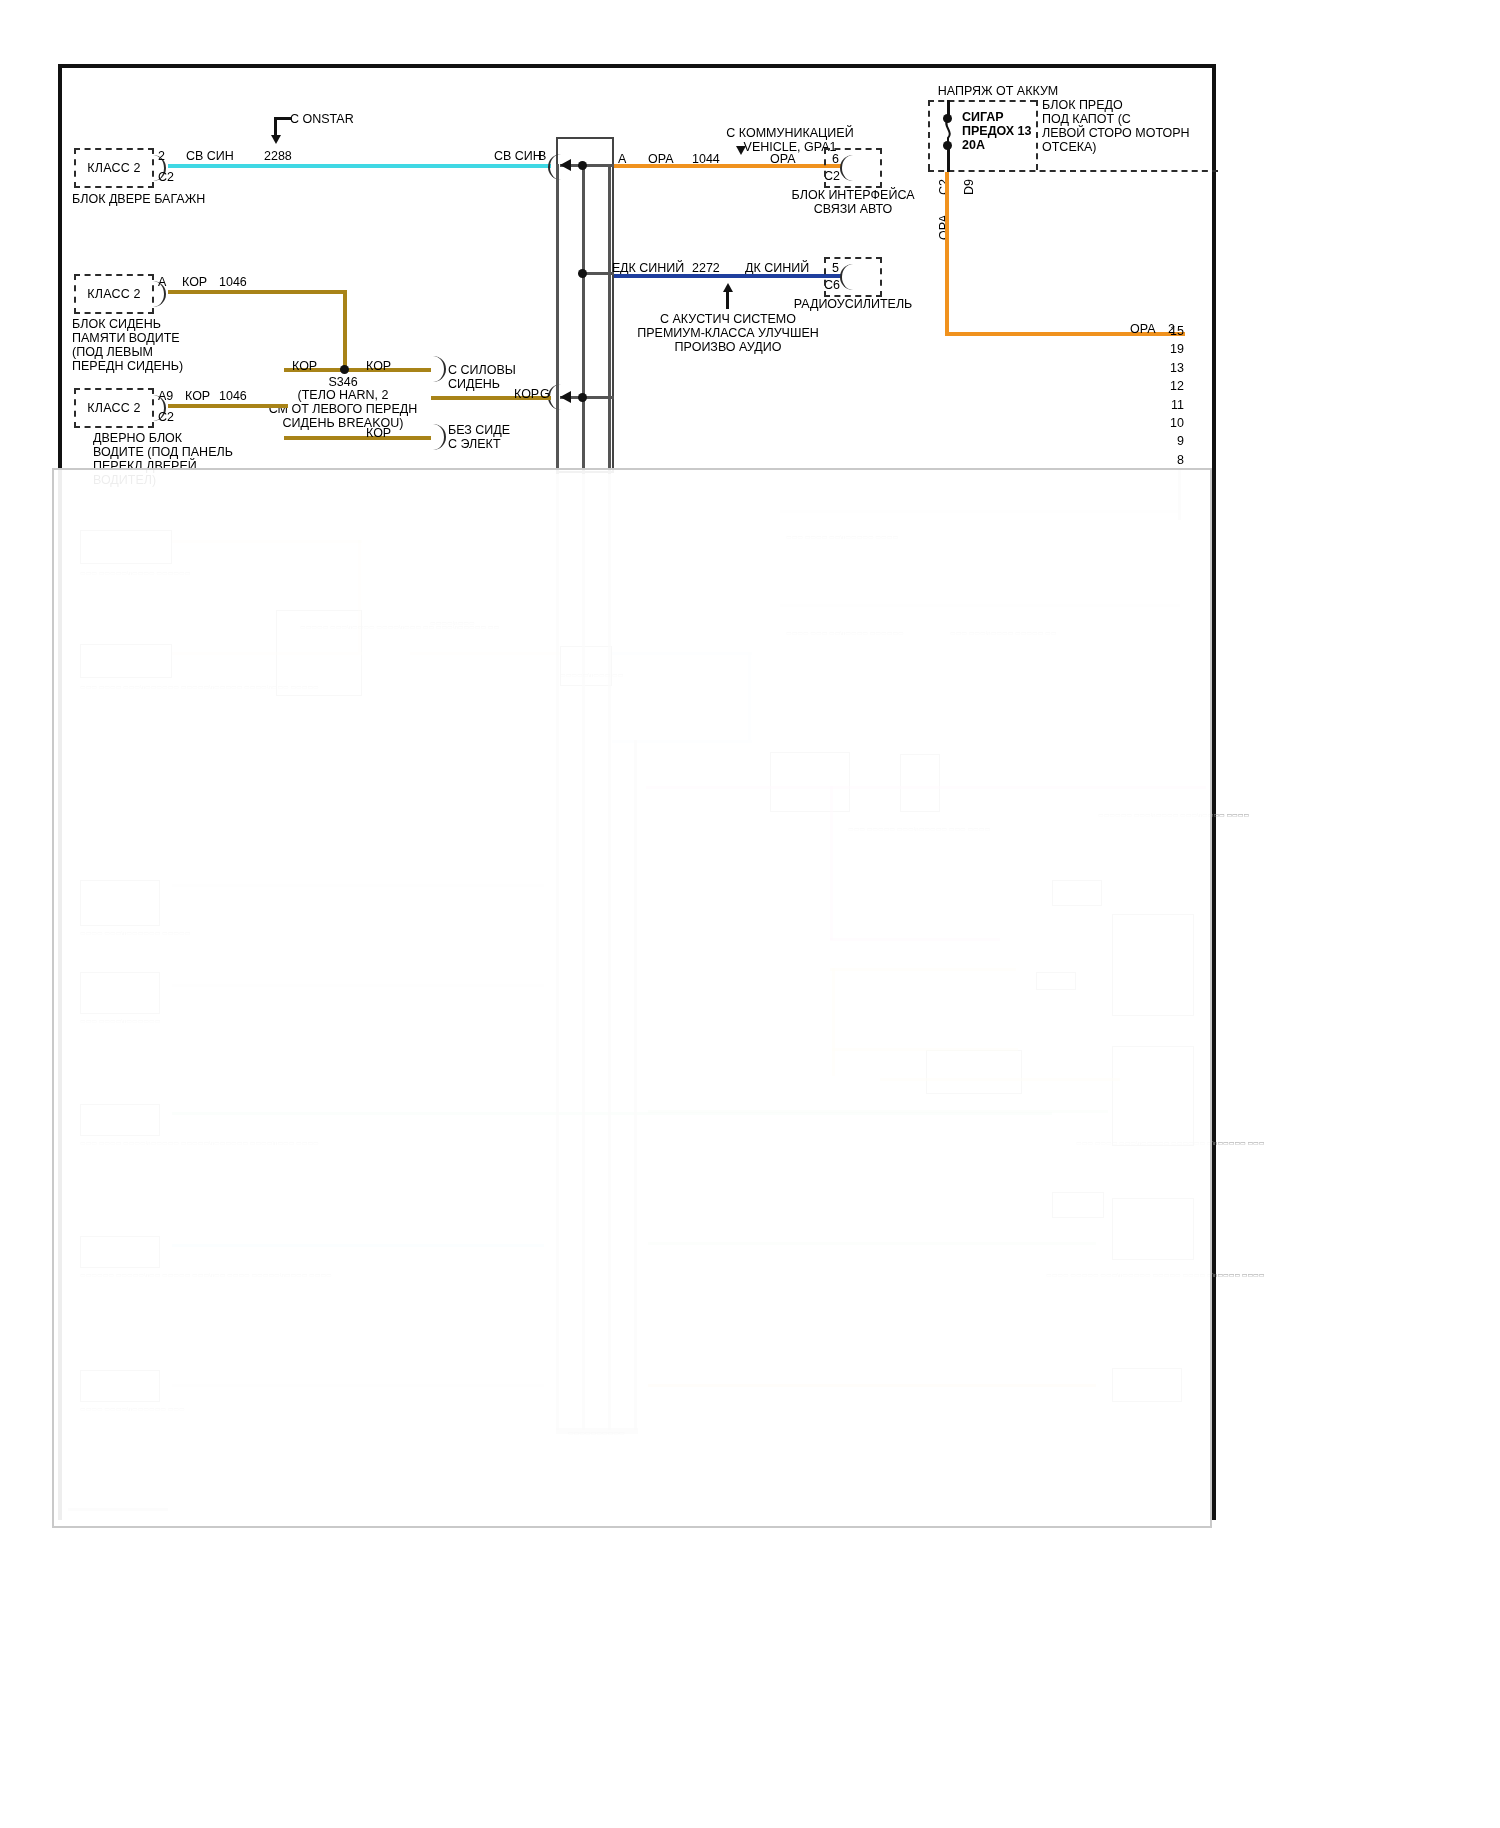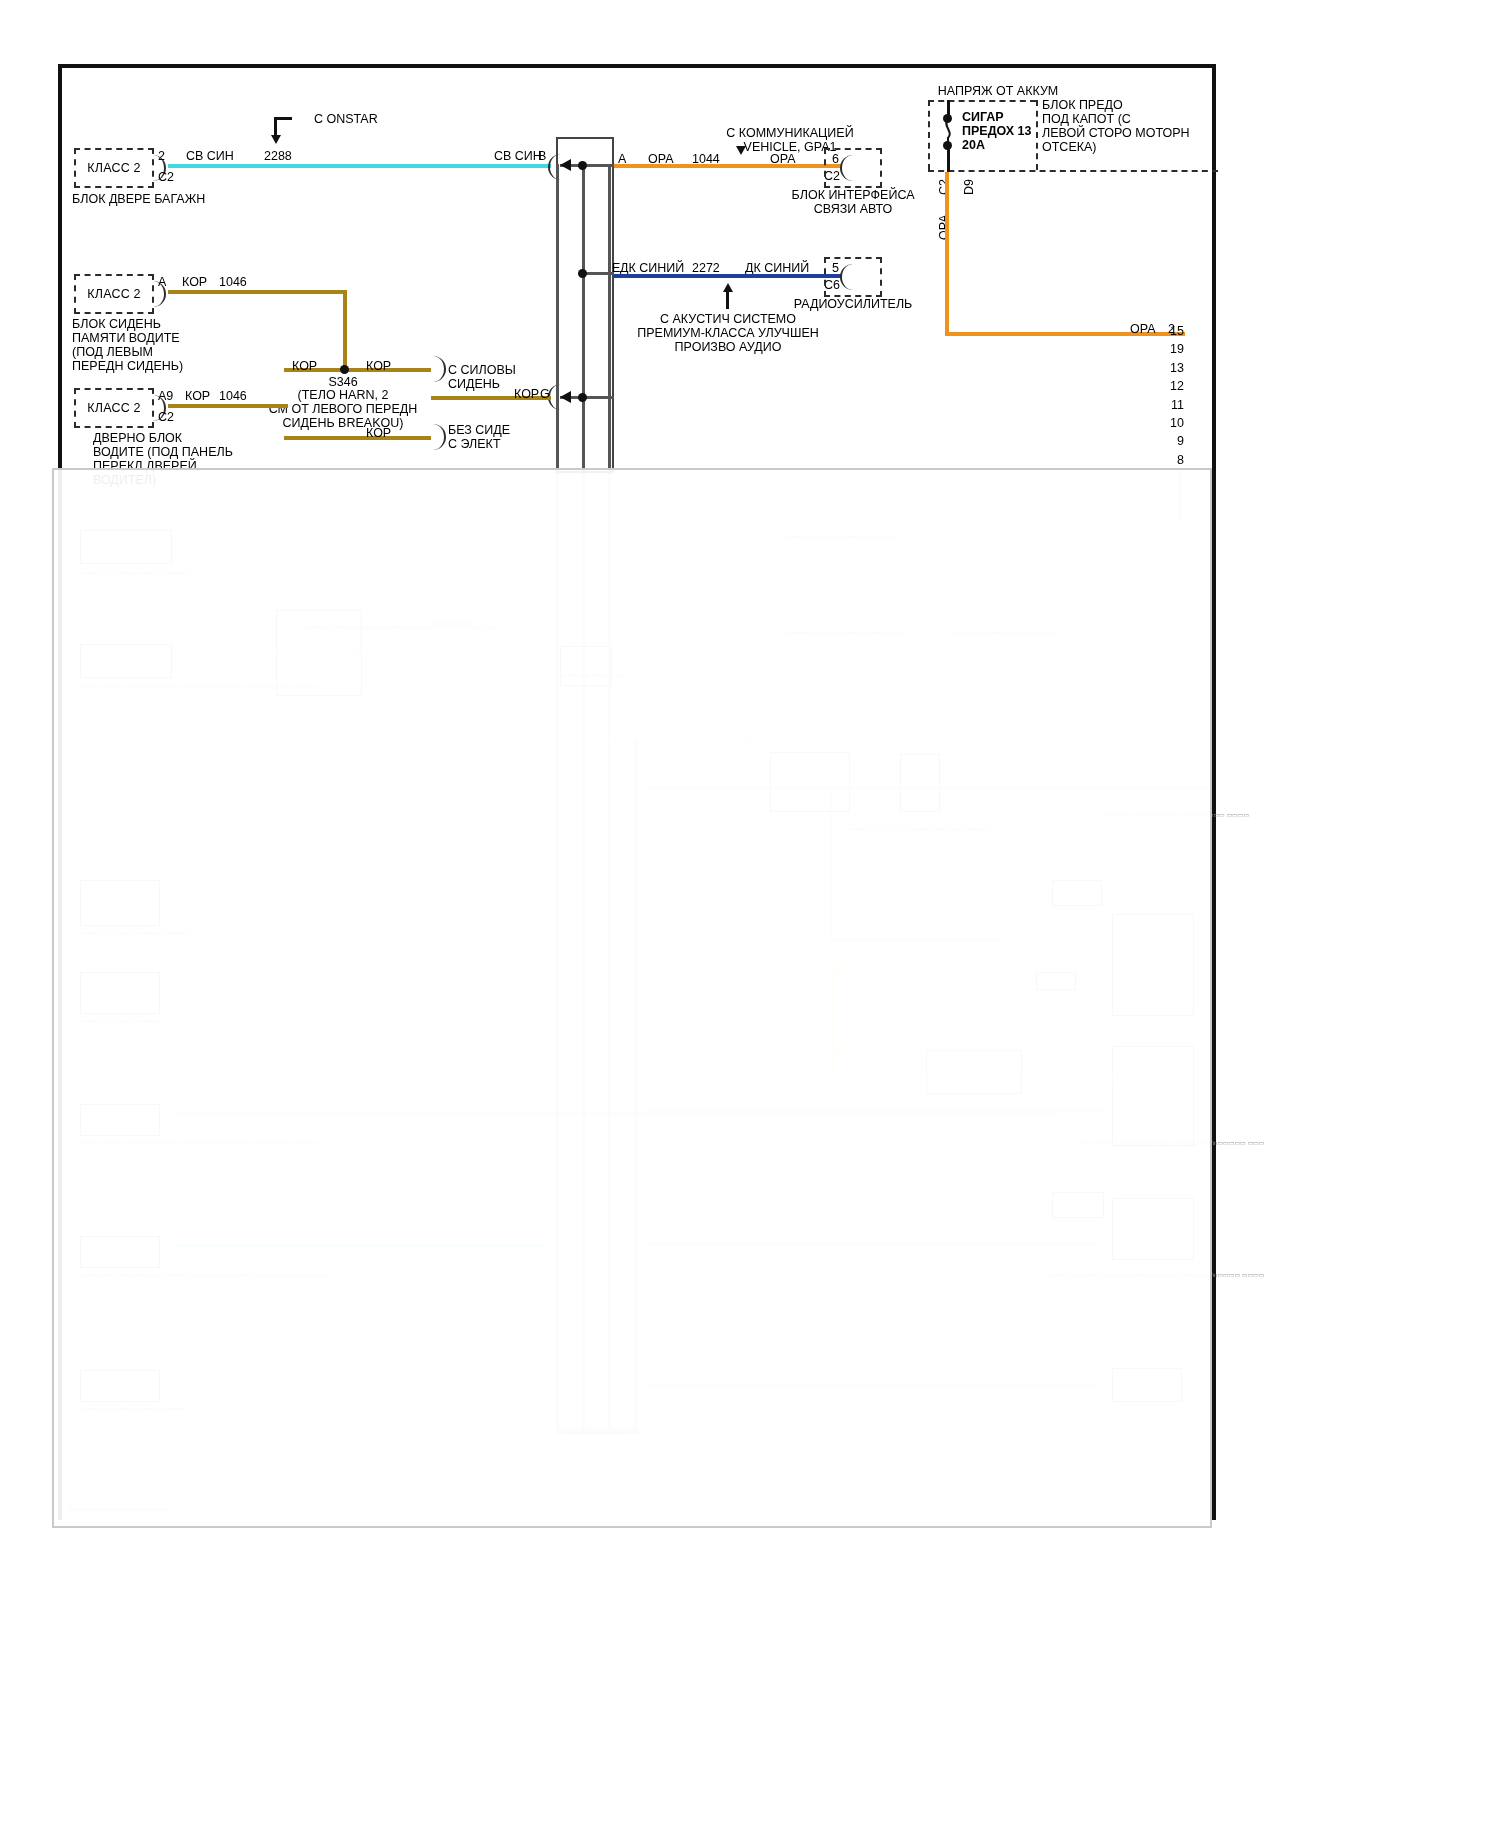--- a/index.html
+++ b/index.html
@@ -141,21 +141,21 @@
     <div class="gh-txt" style="left:786px;top:630px;">▭▭▭▭ ▭▭▭ ▭▭\n▭▭▭▭ ▭▭▭▭▭▭</div>
     <div class="gh-txt" style="left:300px;top:624px;">▭▭▭▭▭ ▭▭▭\n▭▭▭▭ ▭▭▭▭\n▭▭▭ ▭▭ ▭▭▭\n▭▭▭▭▭ ▭▭</div>
     <div class="gh-txt" style="left:430px;top:620px;">▭▭▭▭\n▭▭▭</div>
     <div class="gh-txt" style="left:560px;top:672px;">▭▭▭▭▭\n▭▭▭ ▭▭</div>
     <div class="gh-txt" style="left:568px;top:1430px;">▭▭▭▭▭▭▭▭▭▭</div>
   </div>
 
   <div class="fade"></div>
   <div class="fade-frame"></div>
 
-  <div class="lbl" style="left:290px;top:112px;margin-left:24px;">C ONSTAR</div>
+  <div class="lbl" style="left:290px;top:112px;">C ONSTAR</div>
   <div class="wire h" style="left:274px;top:117px;width:18px;background:#111;"></div>
   <div class="wire v" style="left:274px;top:117px;height:20px;background:#111;"></div>
   <div class="arrow-d" style="left:271px;top:135px;"></div>
 
   <div class="blk" style="left:74px;top:148px;width:80px;height:40px;">
     <span>КЛАСС 2</span>
   </div>
   <div class="brk" style="left:152px;top:155px;"></div>
   <div class="lbl" style="left:158px;top:149px;">2</div>
   <div class="lbl" style="left:158px;top:170px;">C2</div>

